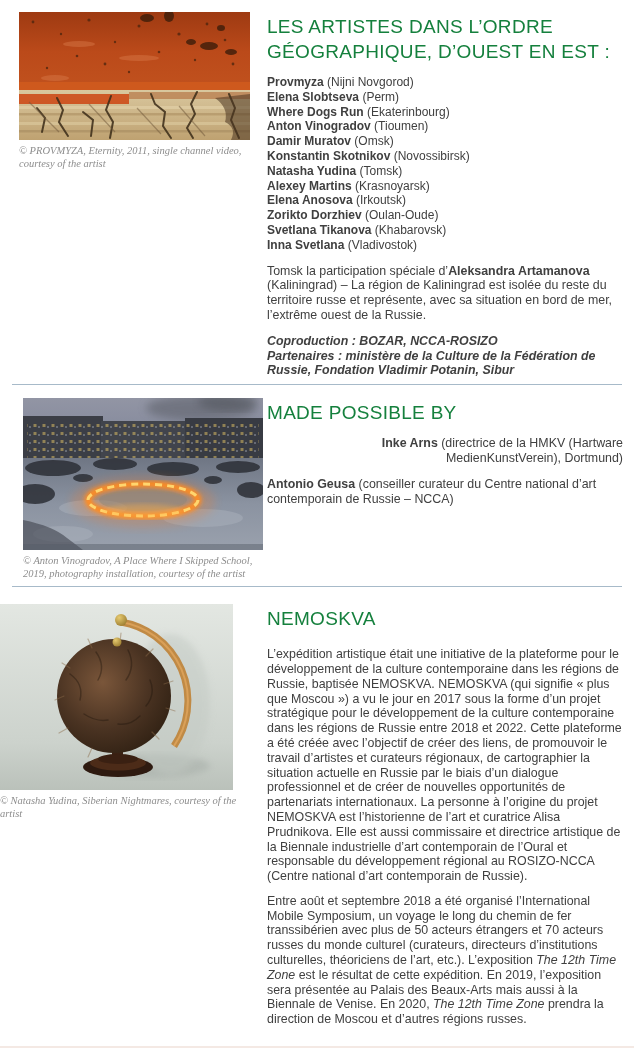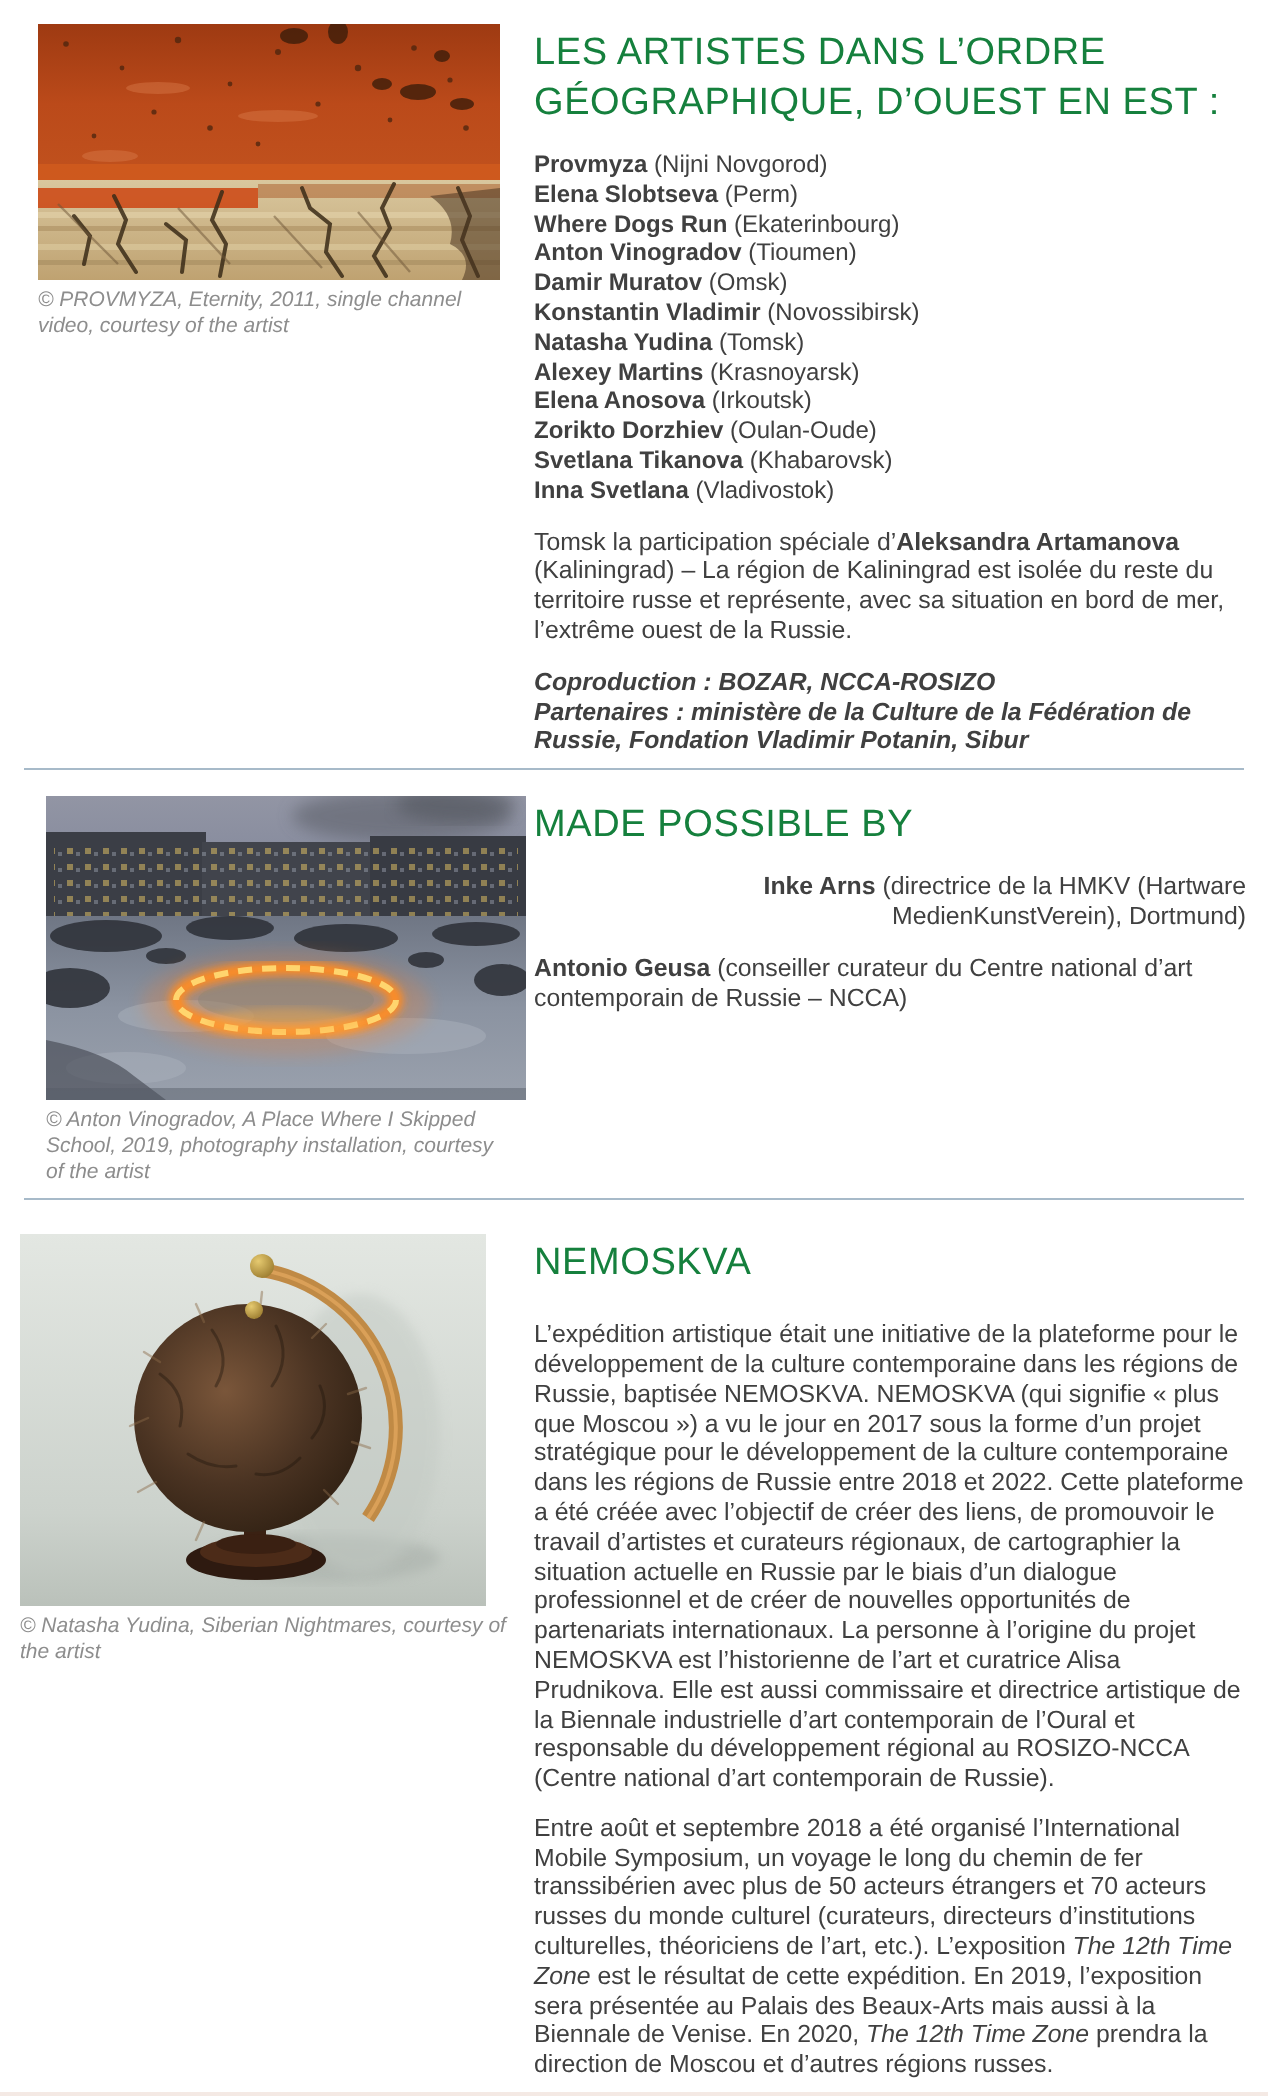--- a/index.html
+++ b/index.html
@@ -1,24 +1,24 @@
 <!DOCTYPE html>
 <html><head>
 <meta charset="utf-8">
 <style>
   html,body{margin:0;padding:0;background:#ffffff;}
   .page{
     position:relative;width:634px;height:1048px;overflow:hidden;background:#fff;
     font-family:"Liberation Sans",sans-serif;color:#404040;
   }
   .row{display:flex;align-items:flex-start;}
-  .figcol{flex:0 0 auto;width:253px;box-sizing:border-box;}
+  .figcol{flex:0 0 auto;width:253px;box-sizing:border-box;font-family:Liberation Serif, serif;}
   .s1 .figcol{padding-left:19px;}
   .s2 .figcol{padding-left:23px;}
-  .s3 .figcol{padding-left:10px;}
+  .s3 .figcol{}
   .textcol{width:356px;margin-left:14px;}
   .s1{padding-top:12px;}
   figure{margin:0;}
   figcaption{
     font-size:10.5px;line-height:13px;font-style:italic;color:#8d8d8d;margin-top:4px;
   }
   h2{
     font-size:19px;line-height:25px;font-weight:400;color:#15803d;
     letter-spacing:0.3px;margin:2px 0 10px 0;
   }
@@ -114,21 +114,21 @@
       <figcaption>© PROVMYZA, Eternity, 2011, single channel video, courtesy of the artist</figcaption>
     </figure>
     <div class="textcol">
       <h2>LES ARTISTES DANS L’ORDRE GÉOGRAPHIQUE, D’OUEST EN EST :</h2>
       <div class="artist-list">
         <div><b>Provmyza</b><span> (Nijni Novgorod)</span></div>
         <div><b>Elena Slobtseva</b><span> (Perm)</span></div>
         <div><b>Where Dogs Run</b><span> (Ekaterinbourg)</span></div>
         <div><b>Anton Vinogradov</b><span> (Tioumen)</span></div>
         <div><b>Damir Muratov</b><span> (Omsk)</span></div>
-        <div><b>Konstantin Vladimir</b><span> (Novossibirsk)</span></div>
+        <div><b>Konstantin Skotnikov</b><span> (Novossibirsk)</span></div>
         <div><b>Natasha Yudina</b><span> (Tomsk)</span></div>
         <div><b>Alexey Martins</b><span> (Krasnoyarsk)</span></div>
         <div><b>Elena Anosova</b><span> (Irkoutsk)</span></div>
         <div><b>Zorikto Dorzhiev</b><span> (Oulan-Oude)</span></div>
         <div><b>Svetlana Tikanova</b><span> (Khabarovsk)</span></div>
         <div><b>Inna Svetlana</b><span> (Vladivostok)</span></div>
       </div>
       <p class="bt"><span>Tomsk la participation spéciale d’</span><b>Aleksandra Artamanova</b><span> (Kaliningrad) – La région de Kaliningrad est isolée du reste du territoire russe et représente, avec sa situation en bord de mer, l’extrême ouest de la Russie.</span></p>
       <p class="bt credits">
         <span class="cl">Coproduction : BOZAR, NCCA-ROSIZO</span>

